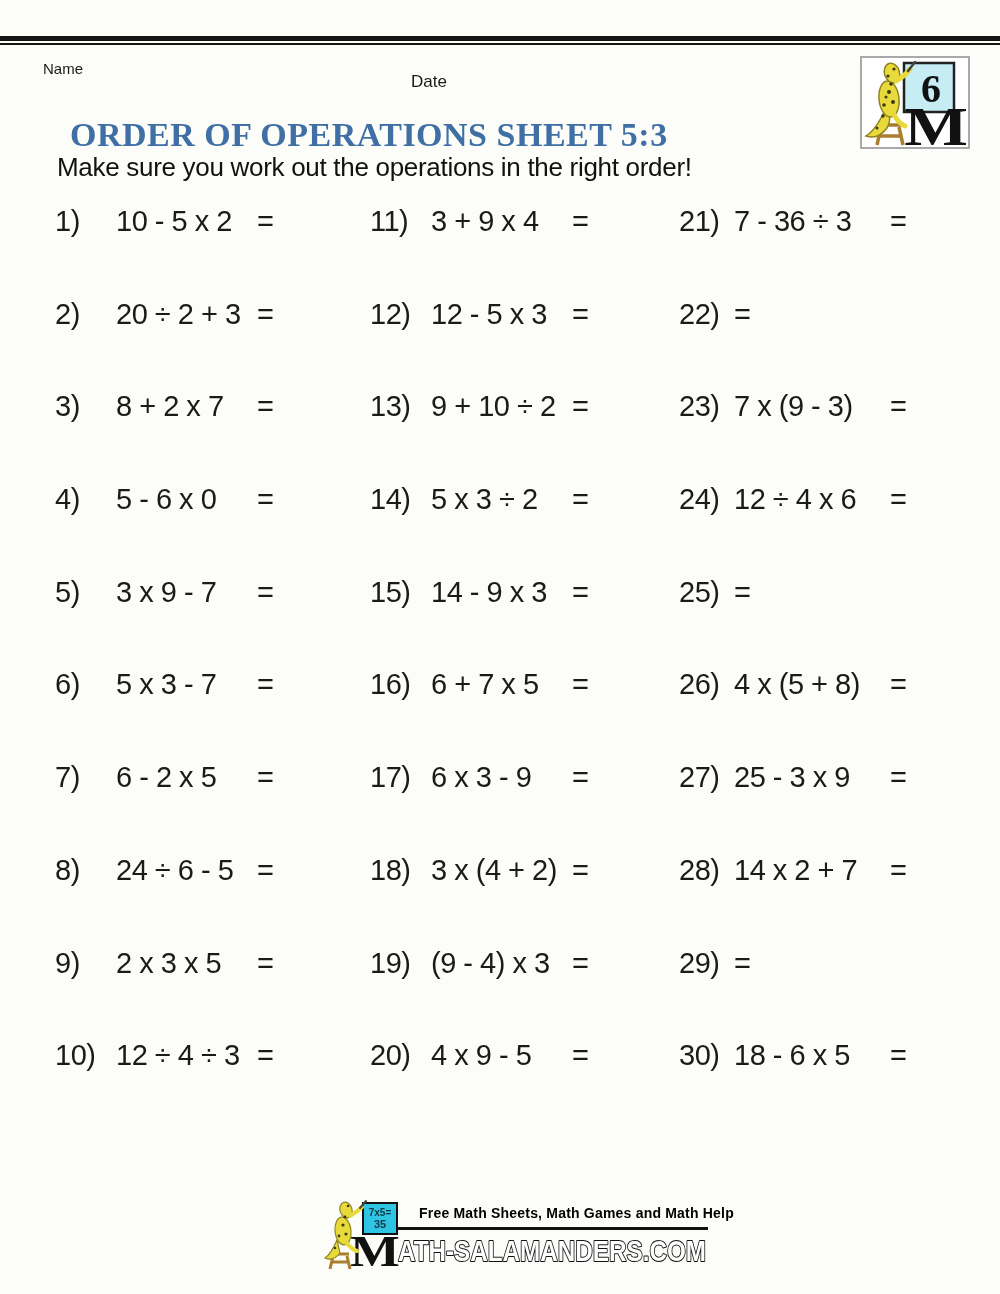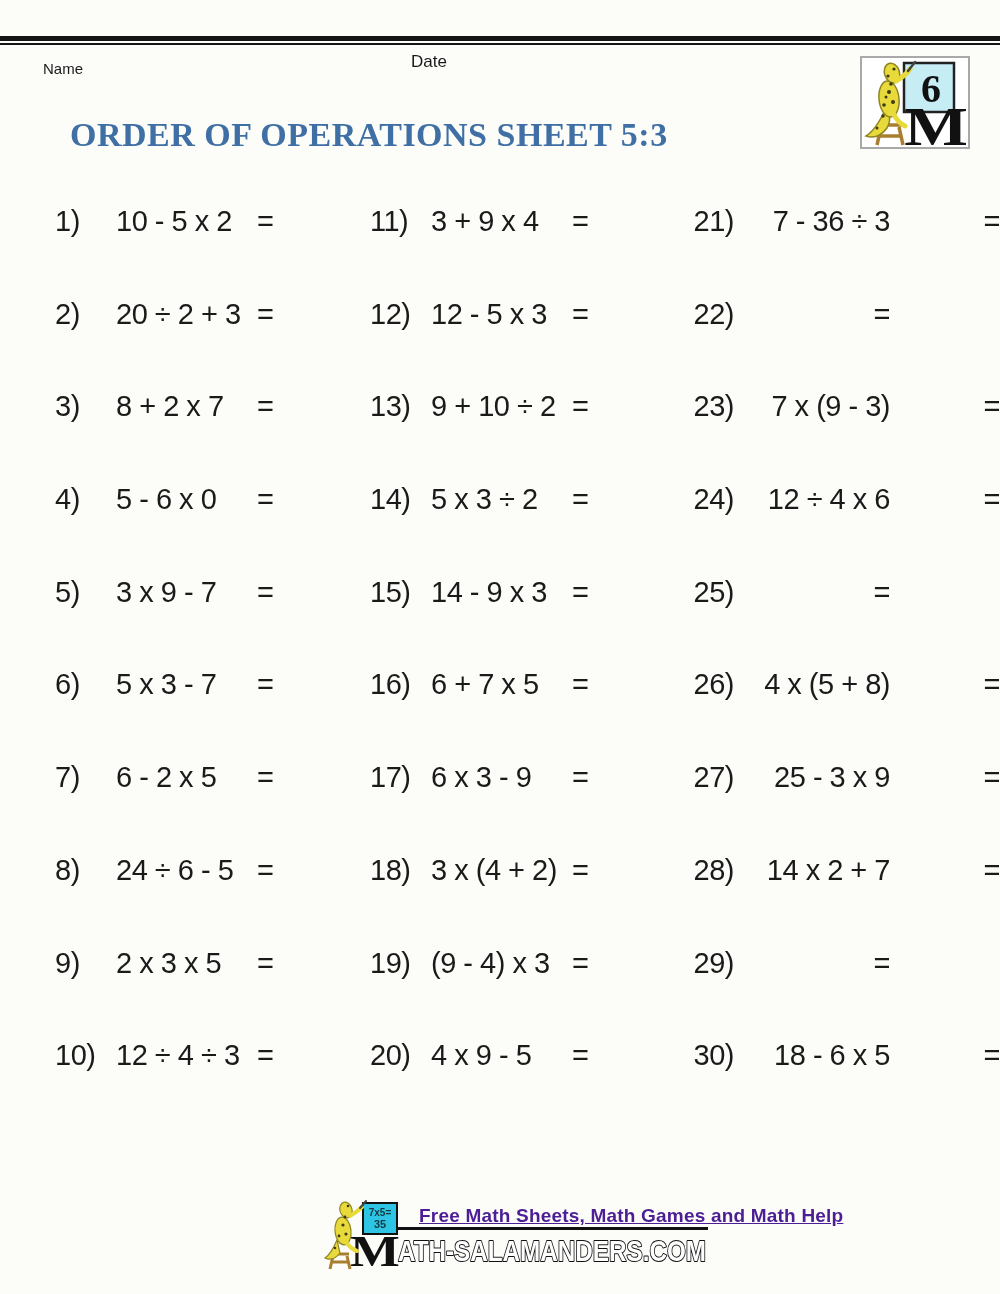--- a/index.html
+++ b/index.html
@@ -13,21 +13,21 @@
   }
   .page { position: absolute; inset: 0; }
 
   
   .topbar {
     position: absolute; top: 36px; left: 0; width: 1000px; height: 10px;
     background: linear-gradient(#151515 0px, #151515 5px, #fcfdf9 5px, #fcfdf9 7px, #151515 7px, #151515 9px, transparent 9px);
   }
 
   .name-label { position: absolute; left: 43px; top: 60px; font-size: 15px; }
-  .date-label { position: absolute; left: 411px; top: 52px; font-size: 17px; }
+  .date-label { position: absolute; left: 411px; top: 72px; font-size: 17px; }
 
   .badge {
     position: absolute; left: 860px; top: 56px; width: 110px; height: 93px;
     background: #ffffff; border: 2px solid #a9a9a9; box-sizing: border-box;
   }
   .badge svg { display: block; }
 
   .title {
     position: absolute; left: 57px; top: 103px; margin: 13px;
     font-family: "Liberation Serif", "DejaVu Serif", serif;
@@ -43,28 +43,28 @@
   .problems { position: absolute; left: 0; top: 203px; width: 1000px; }
   .prow {
     display: grid; grid-template-columns: 315px 309px auto;
     padding-left: 55px; height: 92.7px; box-sizing: border-box;
   }
   .pcell {
     display: grid; grid-template-columns: 61px 141px auto;
     align-content: start; font-size: 29px; line-height: 36px;
     letter-spacing: -0.5px; white-space: nowrap;
   }
-  .pcell.col3 { grid-template-columns: 55px 156px auto; text-align: right; }
+  .pcell.col3 { grid-template-columns: 55px 156px auto; }
   .pnum, .pexpr, .peq { display: block; }
 
   
   .footer-logo { position: absolute; left: 323px; top: 1196px; text-align: right; }
   .tagline {
     position: absolute; left: 419px; top: 1205px;
-    font-size: 19px; font-weight: bold; letter-spacing: 0.2px; color: #4c1d95; text-decoration: underline;
+    font-size: 14px; font-weight: bold; letter-spacing: 0.2px; color: #000000;
   }
   .footer-rule { position: absolute; left: 397px; top: 1227px; width: 311px; height: 3px; background: #111; }
   .wordmark-svg { position: absolute; left: 396px; top: 1231px; }
 </style>
 </head>
 <body>
 
 <div class="page">
 
   <div class="topbar"></div>
@@ -103,20 +103,21 @@
             <circle cx="32" cy="11" r="1.6"></circle>
           <circle cx="21" cy="58" r="1.7"></circle>
             <circle cx="15" cy="70" r="1.5"></circle>
             <circle cx="24" cy="39" r="1.5"></circle>
         </g>
       </g>
     </svg>
   </div>
 
   <h1 class="title">ORDER OF OPERATIONS SHEET 5:3</h1>
+  <div class="subtitle">Make sure you work out the operations in the right order!</div>
 
   <div class="problems">
       <div class="prow">
         <div class="pcell col1">
           <span class="pnum">1)</span>
           <span class="pexpr">10 - 5 x 2</span>
           <span class="peq">=</span>
         </div>
         <div class="pcell col2">
           <span class="pnum">11)</span>

